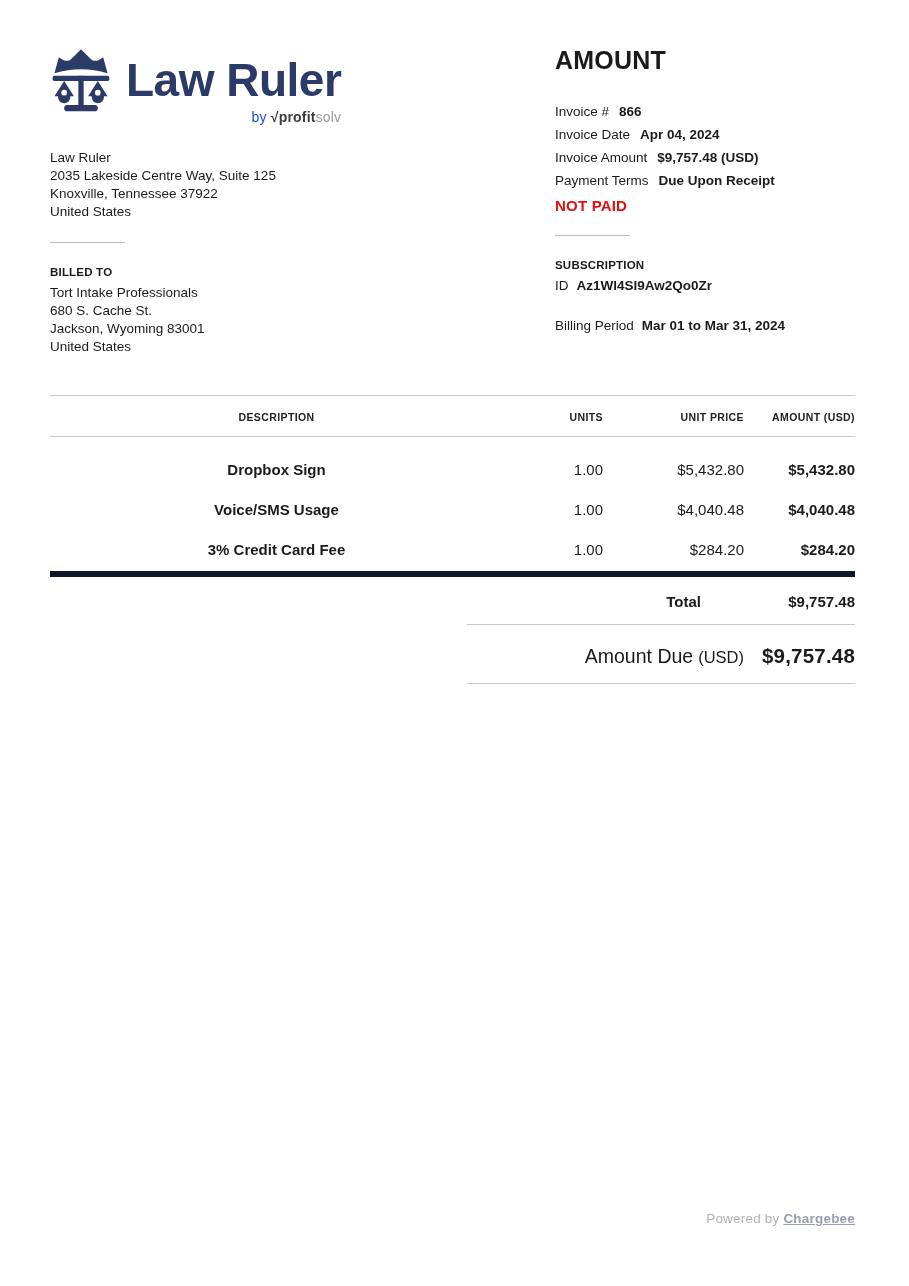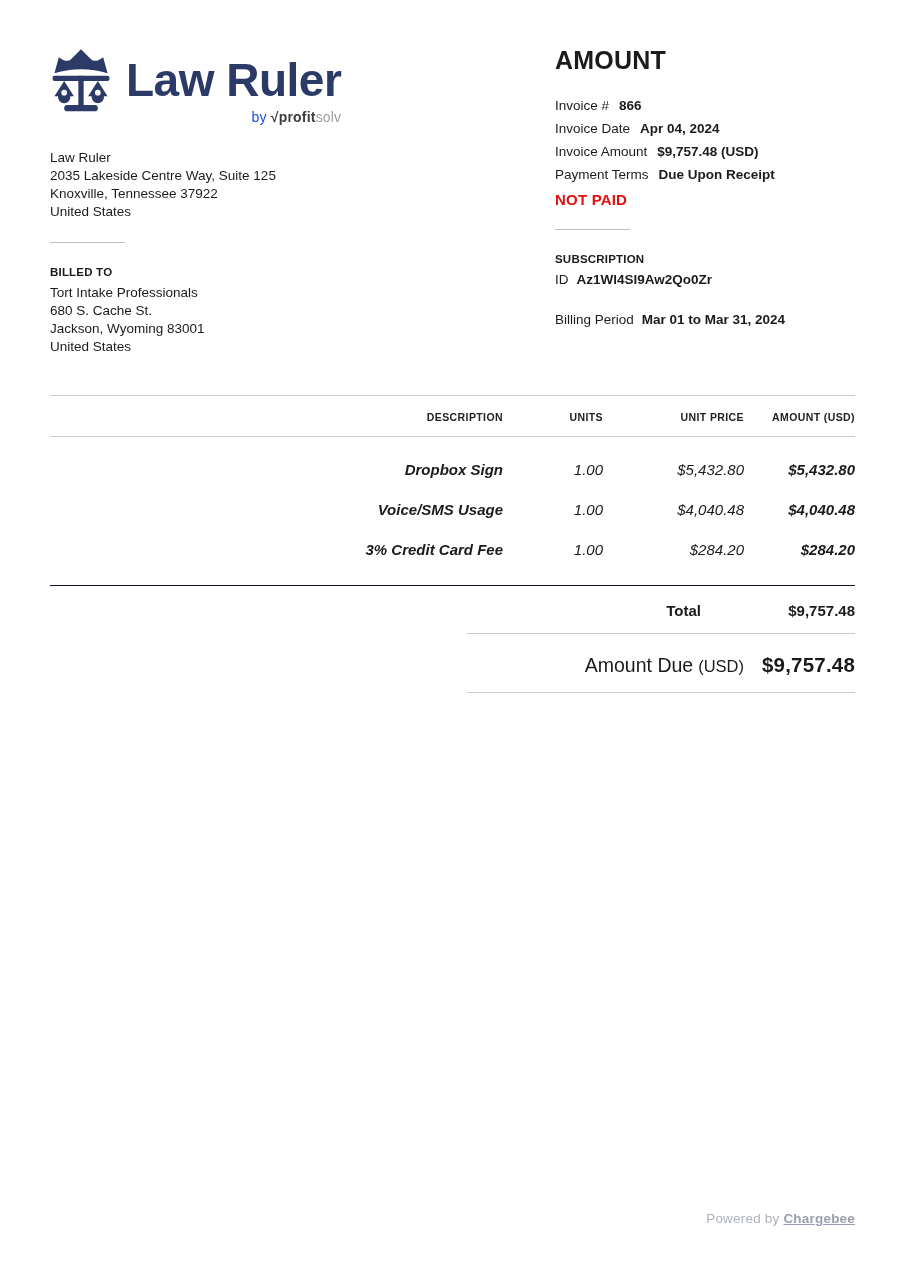--- a/index.html
+++ b/index.html
@@ -31,41 +31,41 @@
   .tagline .light { color:#9d9d9d; }
 
   
   .addr { font-size:13.5px; line-height:18px; margin-top:24px; }
   .hr-short { width:75px; border:none; border-top:1px solid #bcbcbc; margin:21px 0 0 0; }
   .section-heading { font-size:11.5px; font-weight:bold; letter-spacing:0.2px; margin-top:23px; }
   .billed-lines { font-size:13.5px; line-height:18px; margin-top:6px; }
 
   
   .invoice-title { font-size:25px; font-weight:bold; letter-spacing:0.2px; }
-  .inv-fields { margin-top:19px; font-size:13.5px; }
+  .inv-fields { margin-top:25px; font-size:13.5px; }
   .inv-field { line-height:23px; white-space:nowrap; }
   .inv-field .lbl { font-weight:normal; }
   .inv-field .val { font-weight:bold; margin-left:10px; }
   .status { font-size:15px; font-weight:bold; margin-top:5px; letter-spacing:0.2px; }
   .sub-block { font-size:13.5px; }
   .sub-line { line-height:20px; margin-top:20px; white-space:nowrap; }
   .sub-line .lbl { font-weight:normal; }
   .sub-line .val { font-weight:bold; margin-left:8px; }
 
   
   .items { margin-top:39px; }
   .tbl-header {
     display:grid; grid-template-columns:1fr 100px 141px 111px;
     border-top:1px solid #c9c9c9; border-bottom:1px solid #c9c9c9;
     padding:15px 0 13px 0;
     font-size:10.5px; font-weight:bold; letter-spacing:0.4px; color:#222;
   }
   .tbl-header .c, .tbl-row .c, .total-row .c { text-align:right; }
-  .tbl-header .c:first-child, .tbl-row .c:first-child { text-align:right; }
-  .tbl-rows { padding:12px 0 16px 0; border-bottom:1px solid #0f172a;font-style:italic; }
+  .tbl-header .c:first-child, .tbl-row .c:first-child { text-align:center; }
+  .tbl-rows { padding:12px 0 2px 0; border-bottom:6px solid #0f172a; }
   .tbl-row {
     display:grid; grid-template-columns:1fr 100px 141px 111px;
     height:40px; align-items:center; font-size:15px;
   }
   .tbl-row .desc { font-weight:bold; }
   .tbl-row .amount { font-weight:bold; }
 
   .total-row {
     display:grid; grid-template-columns:1fr 100px 141px 111px;
     padding-top:12px; font-size:15px; align-items:center; height:36px;gap:43px;

